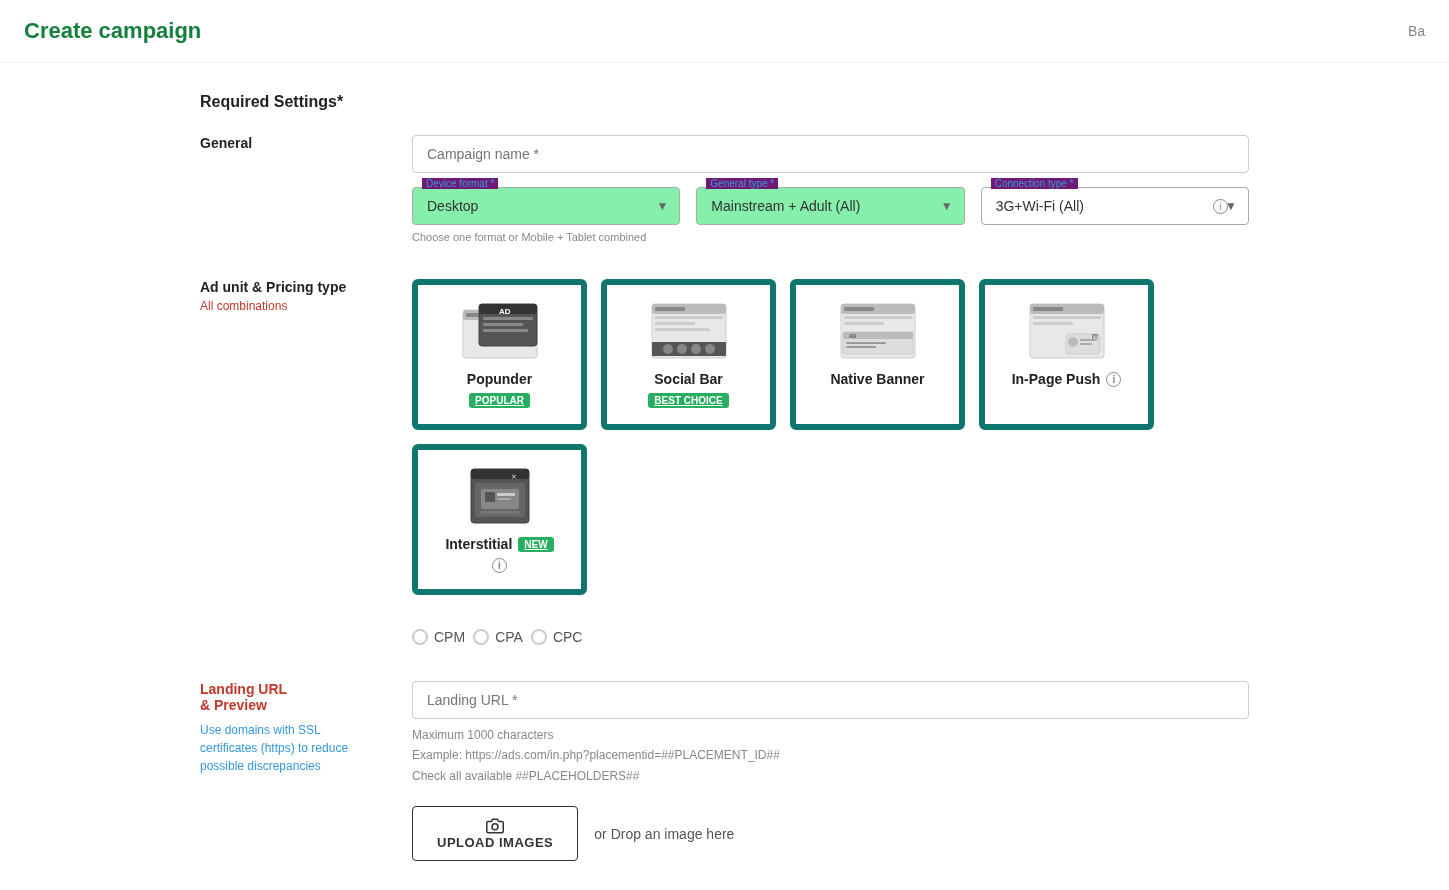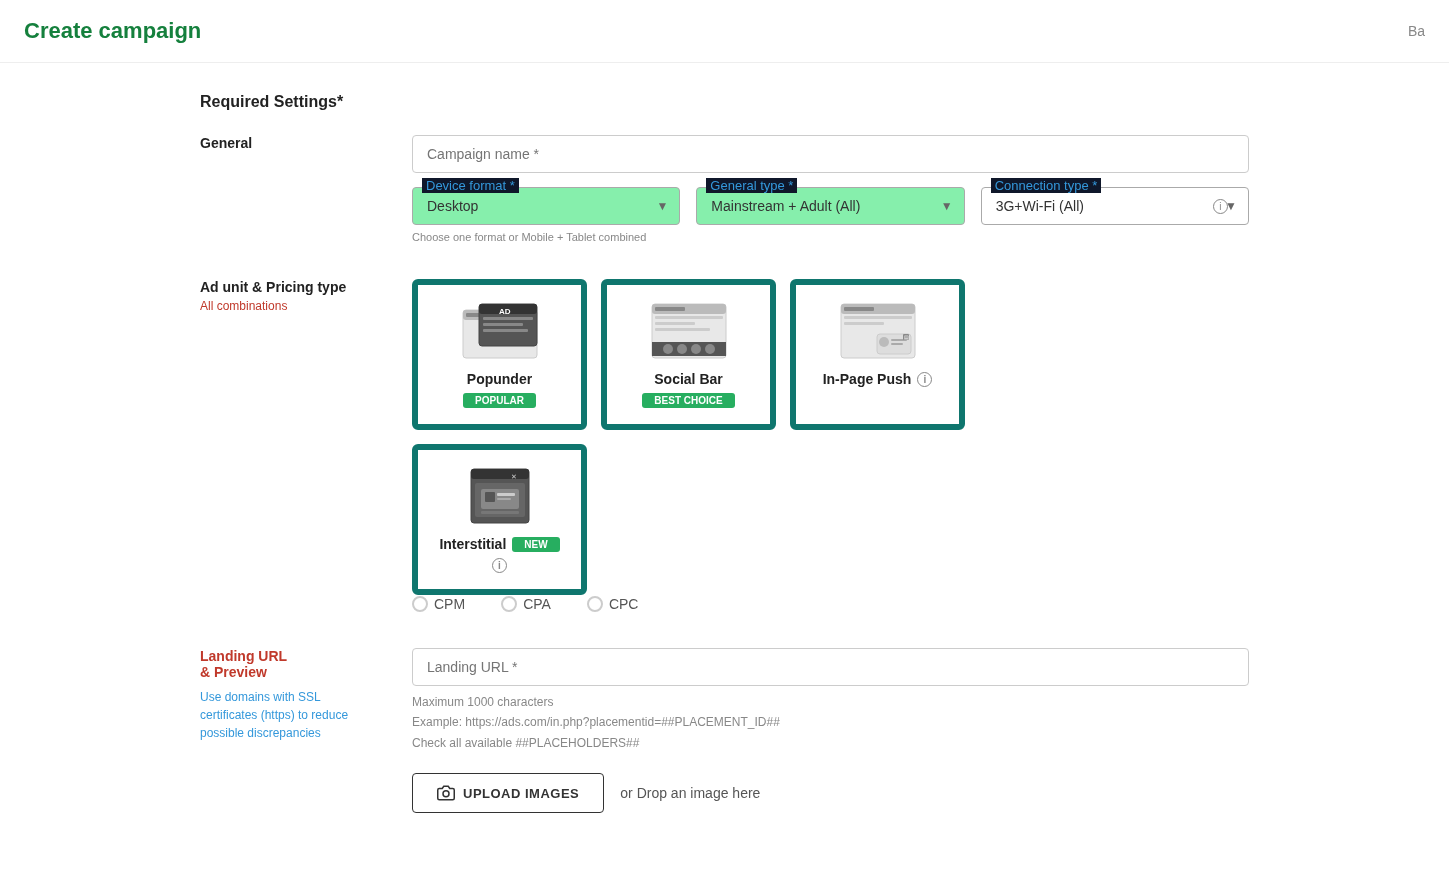--- a/index.html
+++ b/index.html
@@ -78,23 +78,23 @@
       margin-top: 14px;
     }
     .select-wrapper {
       position: relative;
       flex: 1;
     }
     .select-label {
       position: absolute;
       top: -9px;
       left: 10px;
-      background: #0f172a;
+      background: #701a75;
       padding: 0 4px;
-      font-size: 13px;
+      font-size: 10px;
       color: #3498db;
       z-index: 1;
     }
     .select-field {
       width: 100%;
       border: 1px solid #aaa;
       border-radius: 4px;
       padding: 10px 36px 10px 14px;
       font-size: 14px;
       color: #333;
@@ -149,32 +149,33 @@
       display: flex;
       align-items: center;
       gap: 6px;
       flex-wrap: wrap;
       justify-content: center;
       text-align: center;
     }
     .badge {
       font-size: 10px;
       font-weight: 700;
-      padding: 2px 12px;
+      padding: 2px 6px;
       border-radius: 3px;
       color: #fff;
+      text-decoration: underline;
     }
     .badge-popular { background: #27ae60; }
     .badge-best { background: #27ae60; }
     .badge-new { background: #27ae60; }
     
     .pricing-row {
       display: flex;
-      gap: 36px;
-      margin-top: 1px;
+      gap: 8px;
+      margin-top: 34px;
       align-items: flex-end;
     }
     .radio-item {
       display: flex;
       align-items: center;
       gap: 6px;
       font-size: 14px;
       color: #555;
       cursor: pointer;
     }
@@ -196,30 +197,30 @@
     
     .upload-row {
       display: flex;
       align-items: center;
       gap: 16px;
       margin-top: 20px;
     }
     .upload-btn {
       display: flex;
       align-items: center;
-      gap: 8px;
       border: 1px solid #333;
       border-radius: 4px;
       padding: 10px 24px;
       font-size: 13px;
       font-weight: 700;
       color: #333;
       background: #fff;
       cursor: pointer;
       letter-spacing: 0.5px;
+      flex-direction: column;
     }
     .upload-or {
       font-size: 14px;
       color: #555;
     }
     .info-icon {
       display: inline-block;
       width: 15px;
       height: 15px;
       border: 1px solid #888;
@@ -328,20 +329,39 @@
               <circle cx="46" cy="47" r="5" fill="#888"></circle>
               <circle cx="60" cy="47" r="5" fill="#888"></circle>
             </svg>
           </div>
           <div class="ad-card-label">
             <span>Social Bar</span>
             <span class="badge badge-best">BEST CHOICE</span>
           </div>
         </div>
 
+        <div class="ad-card">
+          <div class="ad-card-icon">
+            <svg width="78" height="58" viewBox="0 0 78 58">
+              <rect x="2" y="2" width="74" height="54" rx="3" fill="#e8e8e8" stroke="#ccc" stroke-width="1"></rect>
+              <rect x="2" y="2" width="74" height="10" rx="3" fill="#bbb"></rect>
+              <rect x="5" y="5" width="30" height="4" rx="1" fill="#888"></rect>
+              <rect x="5" y="14" width="68" height="3" rx="1" fill="#ccc"></rect>
+              <rect x="5" y="20" width="40" height="3" rx="1" fill="#ccc"></rect>
+              <rect x="4" y="30" width="70" height="22" rx="2" fill="#ddd" stroke="#ccc"></rect>
+              <rect x="4" y="30" width="70" height="7" rx="2" fill="#bbb"></rect>
+              <text x="10" y="36" font-size="5" fill="#555" font-weight="bold">AD</text>
+              <rect x="7" y="40" width="40" height="2" rx="1" fill="#999"></rect>
+              <rect x="7" y="44" width="30" height="2" rx="1" fill="#999"></rect>
+            </svg>
+          </div>
+          <div class="ad-card-label">
+            <span>Native Banner</span>
+          </div>
+        </div>
 
         <div class="ad-card">
           <div class="ad-card-icon">
             <svg width="78" height="58" viewBox="0 0 78 58">
               <rect x="2" y="2" width="74" height="54" rx="3" fill="#e8e8e8" stroke="#ccc" stroke-width="1"></rect>
               <rect x="2" y="2" width="74" height="10" rx="3" fill="#bbb"></rect>
               <rect x="5" y="5" width="30" height="4" rx="1" fill="#888"></rect>
               <rect x="5" y="14" width="68" height="3" rx="1" fill="#ccc"></rect>
               <rect x="5" y="20" width="40" height="3" rx="1" fill="#ccc"></rect>
               <rect x="38" y="32" width="34" height="20" rx="3" fill="#ddd" stroke="#ccc"></rect>

